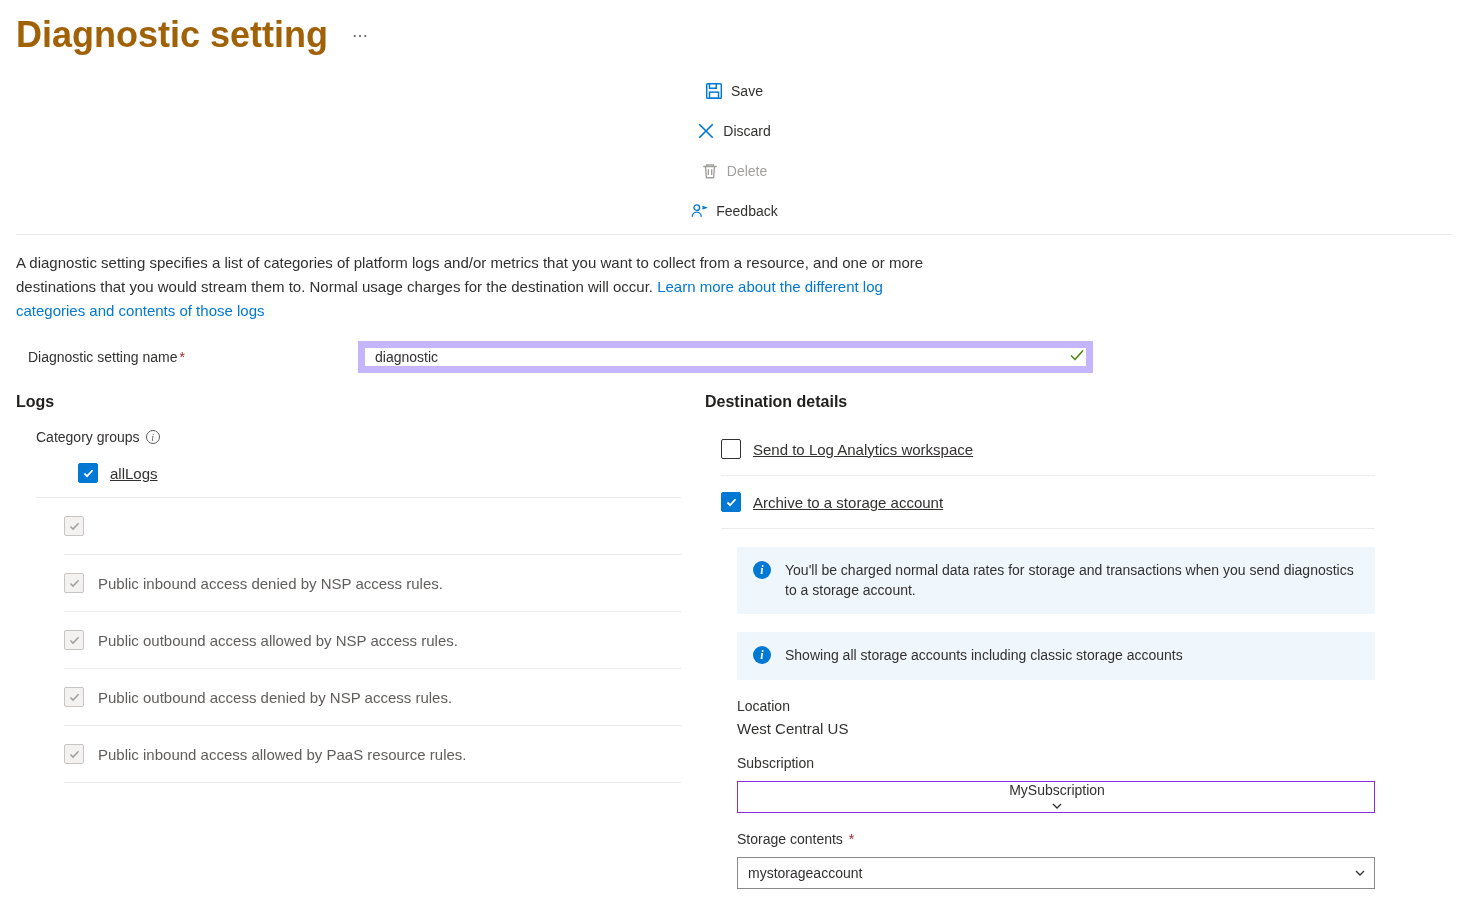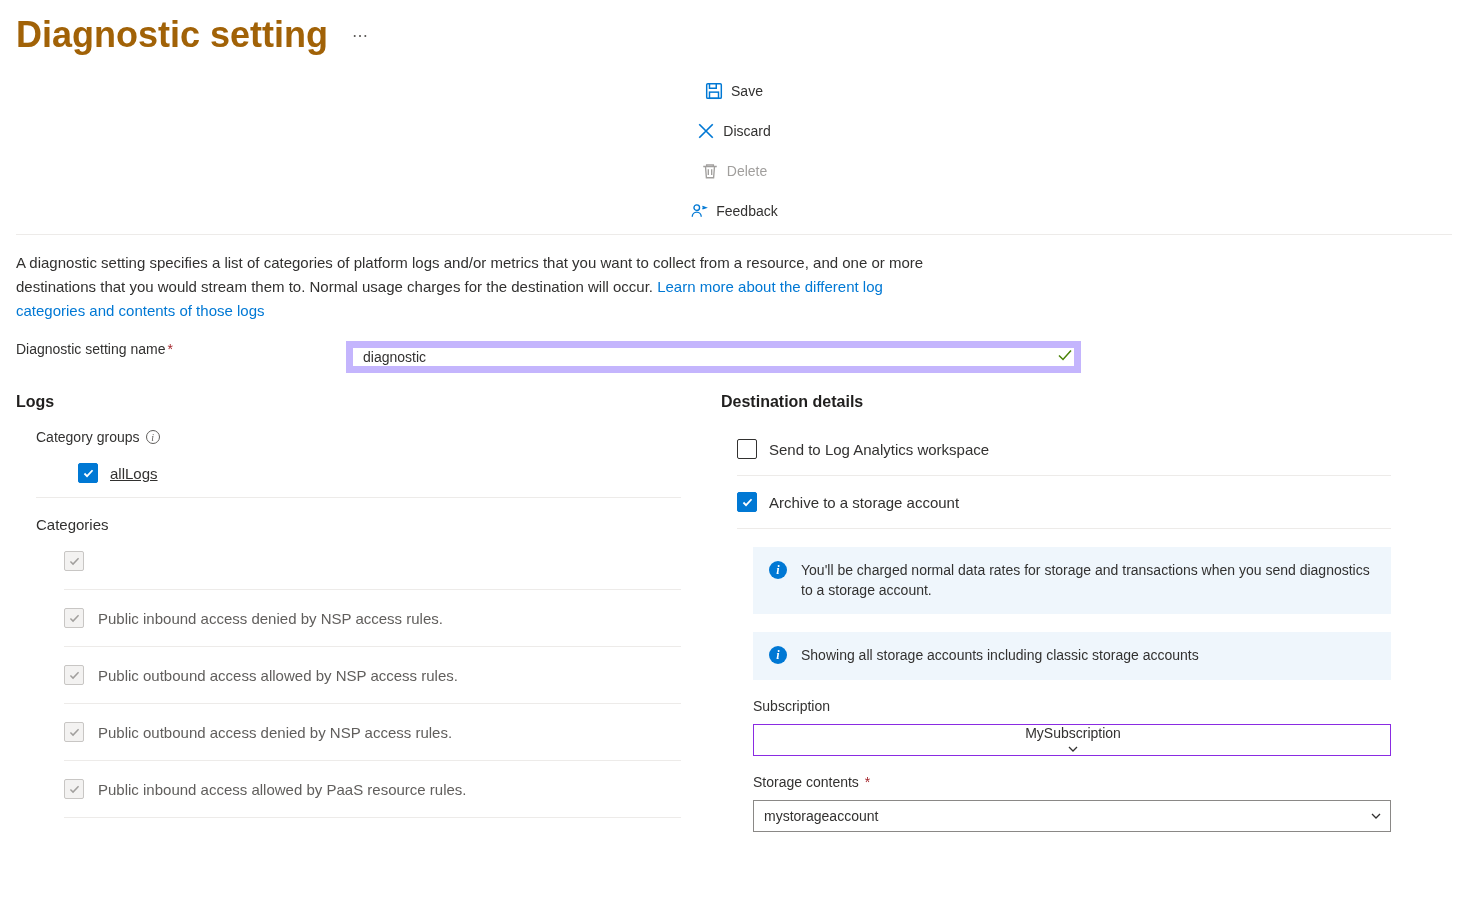--- a/index.html
+++ b/index.html
@@ -52,21 +52,23 @@
   .toolbar-btn svg { width: 18px; height: 18px; }
   .desc {
     padding: 16px 0 8px 0;
     font-size: 15px;
     line-height: 1.6;
     max-width: 940px;
   }
   .desc a { color: #0078d4; text-decoration: none; cursor: pointer; }
   .form-row {
     display: flex;
+    align-items: center;
     padding: 10px 0 20px 0;
+    margin-left: 12px;
   }
   .form-label {
     width: 330px;
     font-size: 14px;
     color: #323130;
   }
   .req { color: #a4262c; margin-left: 2px; }
   .text-input-wrap {
     position: relative;
     width: 735px;
@@ -83,21 +85,21 @@
   }
   .input-check-icon {
     position: absolute;
     right: 8px;
     top: 50%;
     transform: translateY(-50%);
     color: #498205;
   }
   .two-col {
     display: flex;
-    gap: 40px;
+    gap: 24px;
   }
   .col-left { width: 665px; }
   .col-right { flex: 1; max-width: 670px; }
   .section-heading {
     font-size: 16px;
     font-weight: 600;
     color: #201f1e;
     padding-bottom: 12px;
   }
   .sub-heading {
@@ -179,20 +181,21 @@
     border-color: #c8c6c4;
   }
   .check-label { font-size: 15px; color: #323130; }
   .check-label.disabled { color: #605e5c; }
   .dest-row {
     display: flex;
     align-items: center;
     gap: 12px;
     padding: 16px 0;
     border-bottom: 1px solid #edebe9;
+    text-decoration: underline;
   }
   .dest-row:first-of-type { padding-top: 8px; }
   .info-banner {
     background: #eff6fc;
     padding: 14px 16px;
     margin-top: 18px;
     display: flex;
     gap: 14px;
     align-items: flex-start;
     font-size: 14px;
@@ -306,21 +309,20 @@
           <svg viewBox="0 0 16 16" fill="none" stroke="#fff" stroke-width="2.2">
               <path d="M3 8l3.2 3.2L13 4"></path>
             </svg>
         </span>
         <span class="check-label">allLogs</span>
       </div>
     </div>
 
     <div class="cat-section-divider"></div>
 
-    <div class="cat-heading">Categories</div>
 
     <div class="cat-row">
       <span class="checkbox disabled soft-checked">
         <svg viewBox="0 0 16 16" fill="none" stroke="#a19f9d" stroke-width="1.8">
             <path d="M3 8l3.2 3.2L13 4"></path>
           </svg>
       </span>
     </div>
     <div class="cat-row">
       <span class="checkbox disabled soft-checked">
@@ -378,20 +380,24 @@
     <div style="padding-left:32px;">
       <div class="info-banner">
         <span class="info-icon-fill">i</span>
         <span>You'll be charged normal data rates for storage and transactions when you send diagnostics to a storage account.</span>
       </div>
       <div class="info-banner">
         <span class="info-icon-fill">i</span>
         <span>Showing all storage accounts including classic storage accounts</span>
       </div>
 
+      <div class="field-block">
+        <div class="field-label">Location</div>
+        <div class="field-value">West Central US</div>
+      </div>
 
       <div class="field-block">
         <div class="field-label">Subscription</div>
         <div class="dropdown accent">
           <span>MySubscription</span>
           <svg class="chevron" viewBox="0 0 12 12" fill="none" stroke="#323130" stroke-width="1.3">
               <path d="M2 4l4 4 4-4"></path>
             </svg>
         </div>
       </div>

